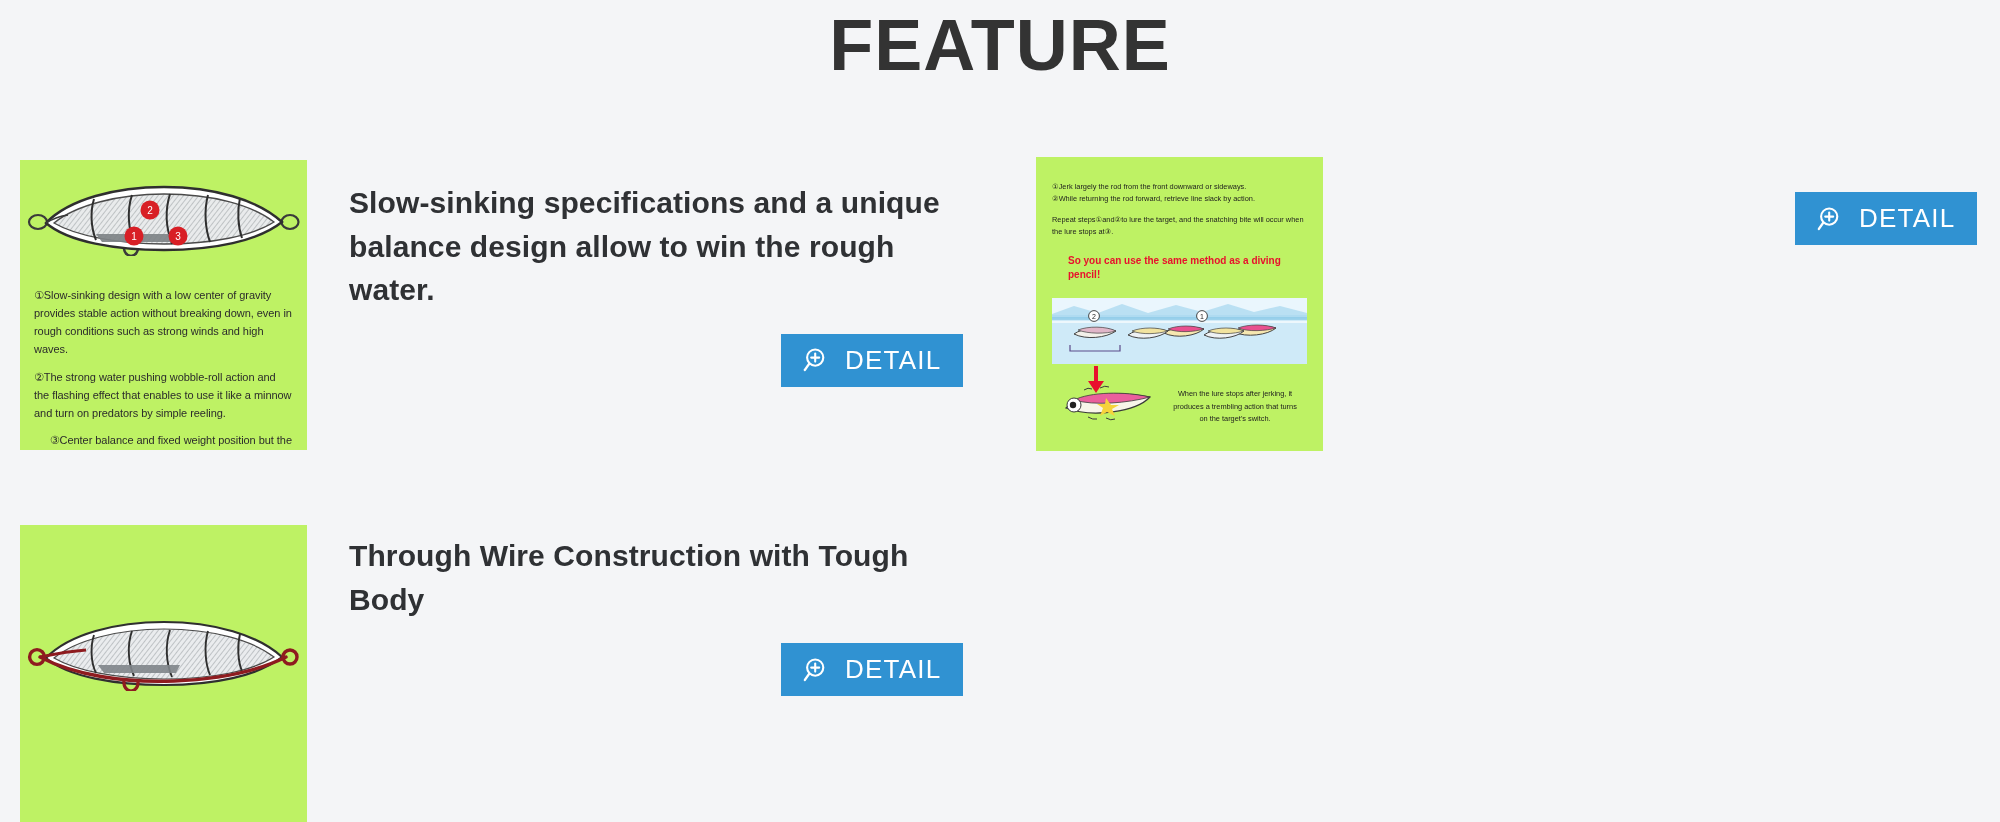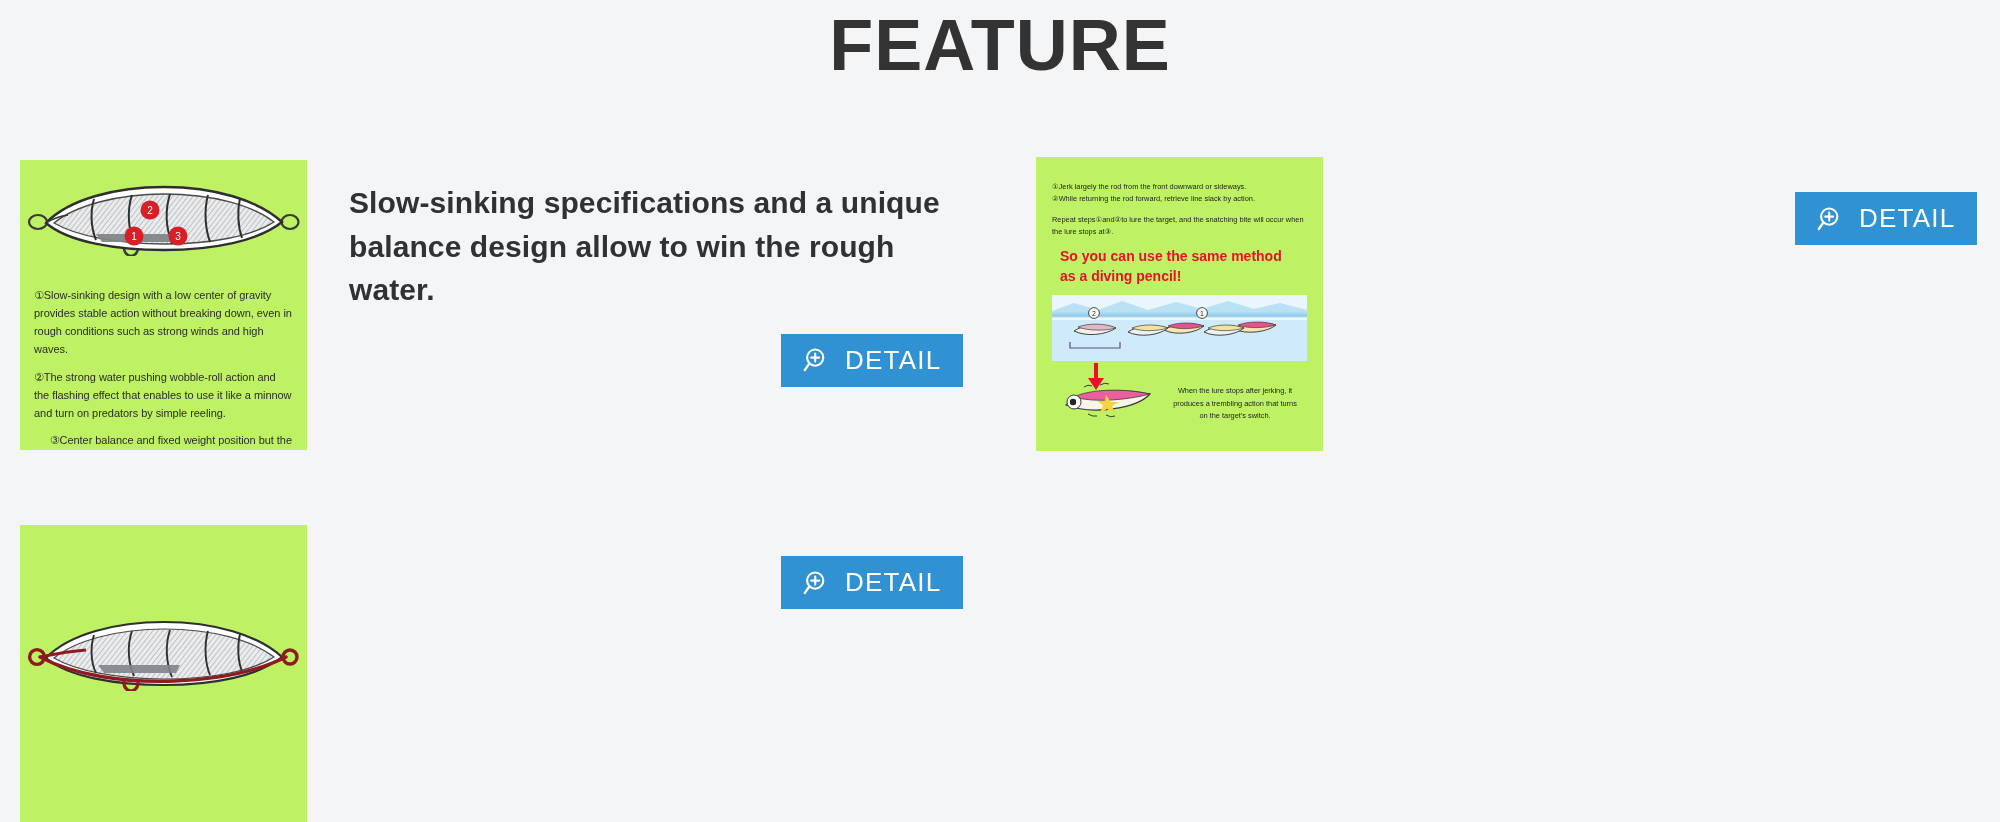--- a/index.html
+++ b/index.html
@@ -65,21 +65,21 @@
   .spec-text p{margin:0 0 9px 0;text-indent:0;padding-left:0;}
   .spec-text p:last-child{margin-bottom:0;text-align:right;}
 
   
   .howto-line{
     color:#1d1d1d;font-size:7.4px;line-height:1.62;margin:0;
   }
   .howto-block{margin:0 0 9px 0;}
   .howto-block:last-child{margin-bottom:0;}
   .howto-red{
-    color:#e8112d;font-weight:bold;font-size:14px;line-height:1.4;margin:8px;
+    color:#e8112d;font-weight:bold;font-size:10px;line-height:1.4;margin:16px;
   }
   .water-panel{
     position:relative;width:100%;height:66px;
     background:linear-gradient(#eaf6fd 0 26%, #bfe4f6 26% 32%, #d8effa 32% 100%);
     overflow:hidden;
   }
   .caption-text{
     color:#1d1d1d;font-size:7.4px;line-height:1.7;margin:0;
   }
 </style>
@@ -282,20 +282,21 @@
         <circle cx="13" cy="44" r="7.4" fill="none" stroke="#8e1b1f" stroke-width="3.4"></circle>
 
         <circle cx="266" cy="44" r="7" fill="none" stroke="#8e1b1f" stroke-width="3.4"></circle>
 
         <path d="M100 66 q-1 11 7 12 q8 -1 7 -12" fill="none" stroke="#8e1b1f" stroke-width="3.2"></path>
       </svg>
     </div>
   </div>
 
   <div class="copy-block" style="left:349px;top:534px;width:620px;">
+    <div class="headline">Through Wire Construction with Tough Body</div>
     <div style="margin-top:22px;padding-left:432px;">
       <button class="detail-btn">
         <span class="zoom-in-icon">
           <svg viewBox="0 0 28 28" width="28" height="28" aria-hidden="true">
             <circle cx="12.2" cy="11.6" r="8.1" fill="none" stroke="#ffffff" stroke-width="2.1"></circle>
             <line x1="12.2" y1="7.6" x2="12.2" y2="15.6" stroke="#ffffff" stroke-width="2.1" stroke-linecap="round"></line>
             <line x1="8.2" y1="11.6" x2="16.2" y2="11.6" stroke="#ffffff" stroke-width="2.1" stroke-linecap="round"></line>
             <line x1="6.3" y1="17.6" x2="1.9" y2="23.9" stroke="#ffffff" stroke-width="2.4" stroke-linecap="round"></line>
           </svg>
         </span>

